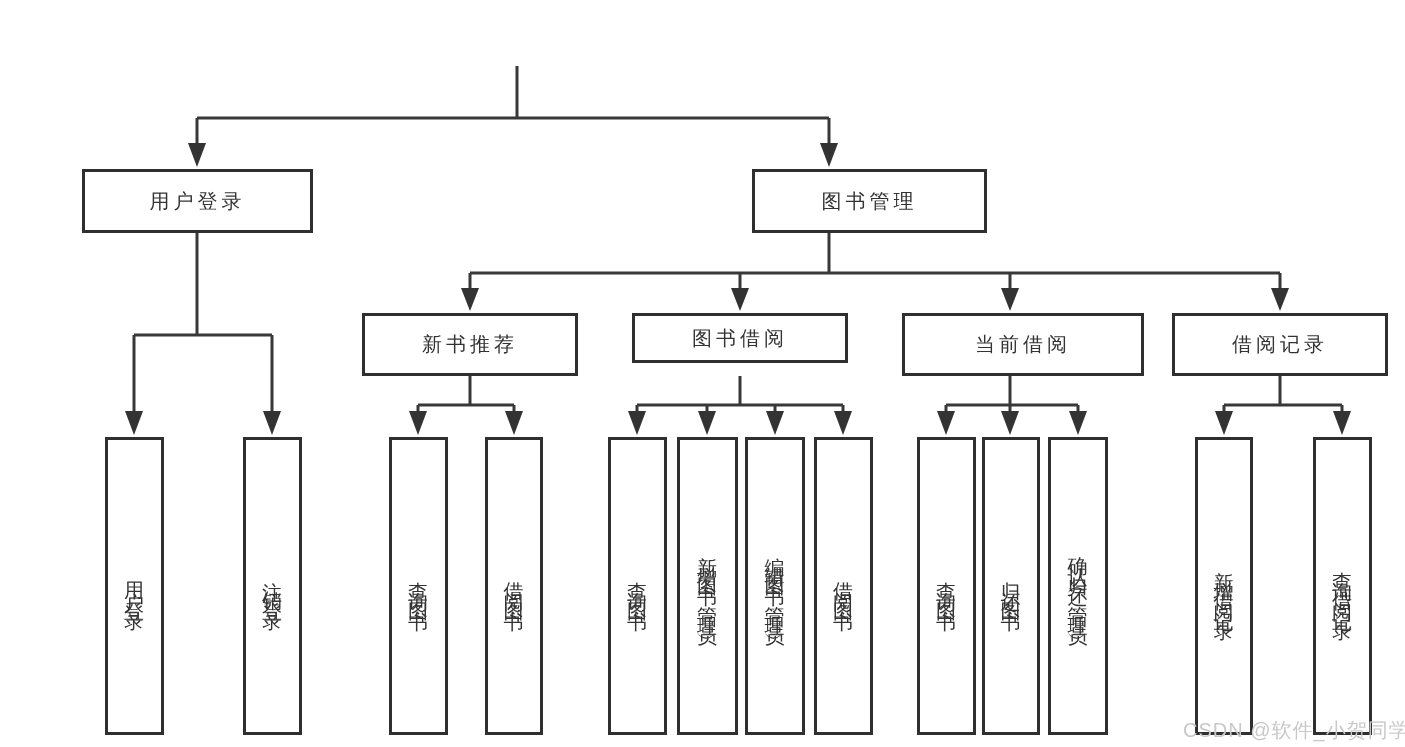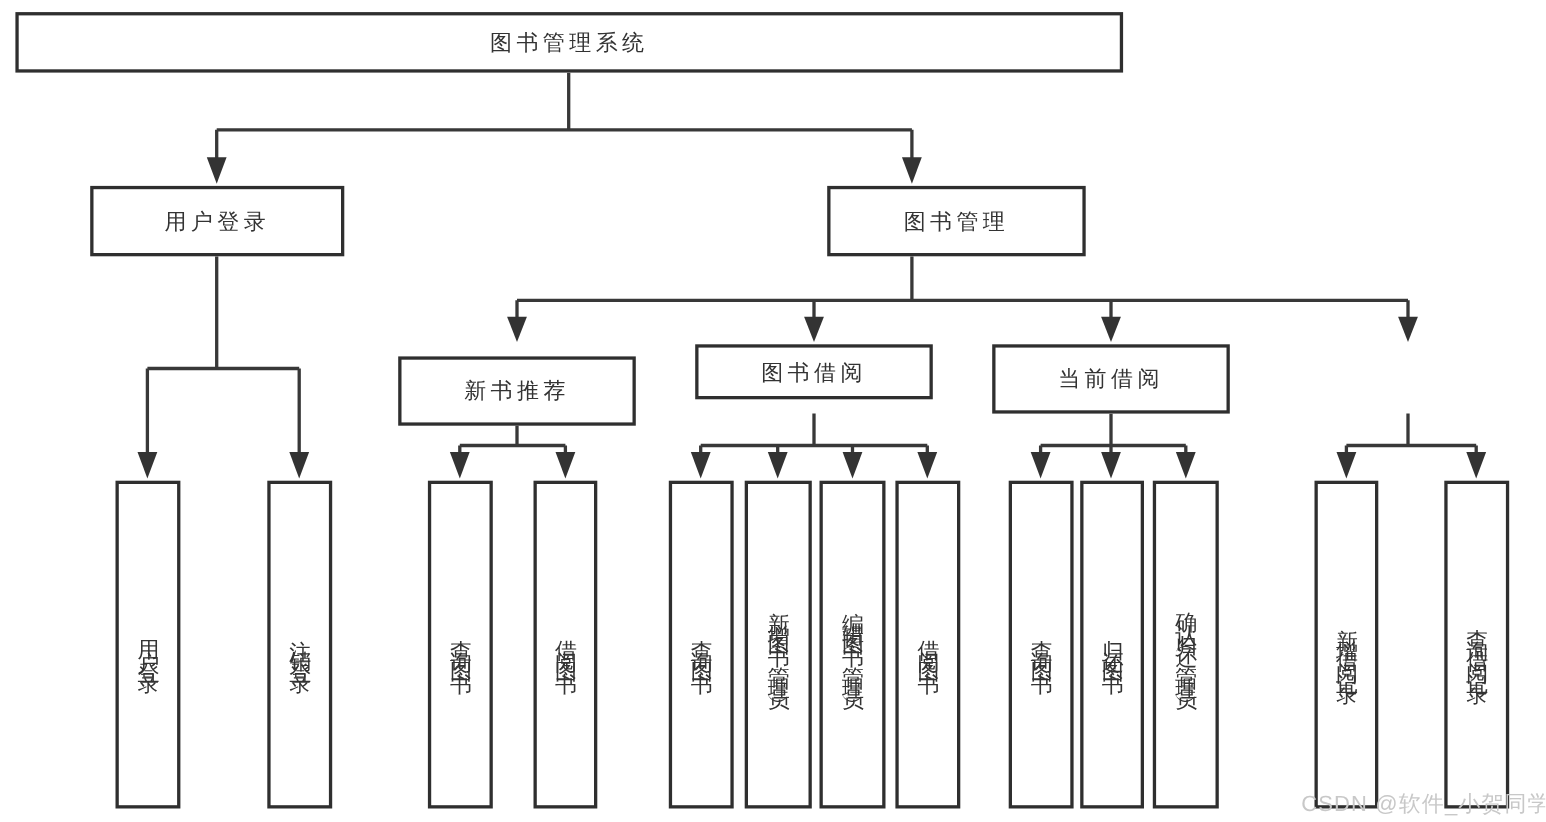--- a/index.html
+++ b/index.html
@@ -37,23 +37,23 @@
     writing-mode: vertical-rl;
     text-orientation: mixed;
     font-size:20px; letter-spacing:10px; line-height:1;
     color:#333333;
     white-space:nowrap;
   }
 
   #n-root        { left:14px;  top:11px;  width:1007px; height:55px; }
   #n-user-login  { left:82px;  top:169px; width:231px;  height:64px; }
   #n-book-mgmt   { left:712px; top:169px; width:235px;  height:64px;margin-left:40px; }
-  #n-new-book    { left:362px; top:324px; width:216px;  height:63px; }
+  #n-new-book    { left:362px; top:313px; width:216px;  height:63px; }
   #n-book-borrow { left:632px; top:313px; width:216px;  height:50px; }
-  #n-cur-borrow  { left:902px; top:313px; width:216px;  height:63px; }
+  #n-cur-borrow  { left:902px; top:313px; width:242px;  height:63px; }
   #n-borrow-rec  { left:1172px;top:313px; width:216px;  height:63px; }
 
   #l-ul-0 { left:105px;  width:59px; }
   #l-ul-1 { left:243px;  width:59px; }
   #l-nb-0 { left:389px;  width:59px; }
   #l-nb-1 { left:485px;  width:58px; }
   #l-bb-0 { left:608px;  width:59px; }
   #l-bb-1 { left:677px;  width:61px; }
   #l-bb-2 { left:745px;  width:60px; }
   #l-bb-3 { left:814px;  width:59px; }
@@ -107,28 +107,28 @@
     <polygon class="ah" points="698,411 716,411 707,435"></polygon>
     <polygon class="ah" points="766,411 784,411 775,435"></polygon>
     <polygon class="ah" points="834,411 852,411 843,435"></polygon>
     <polygon class="ah" points="937,411 955,411 946,435"></polygon>
     <polygon class="ah" points="1001,411 1019,411 1010,435"></polygon>
     <polygon class="ah" points="1069,411 1087,411 1078,435"></polygon>
     <polygon class="ah" points="1215,411 1233,411 1224,435"></polygon>
     <polygon class="ah" points="1333,411 1351,411 1342,435"></polygon>
   </svg>
 
-  <div class="hnode" id="n-root">图书管理系统</div>
 
   <div class="hnode" id="n-user-login">用户登录</div>
   <div class="hnode" id="n-book-mgmt">图书管理</div>
 
   <div class="hnode" id="n-new-book">新书推荐</div>
   <div class="hnode" id="n-book-borrow">图书借阅</div>
   <div class="hnode" id="n-cur-borrow">当前借阅</div>
+  <div class="hnode" id="n-borrow-rec">借阅记录</div>
 
   <div class="leaf" id="l-ul-0">
     <span>用户登录</span>
   </div>
   <div class="leaf" id="l-ul-1">
     <span>注销登录</span>
   </div>
 
   <div class="leaf" id="l-nb-0">
     <span>查询图书</span>

